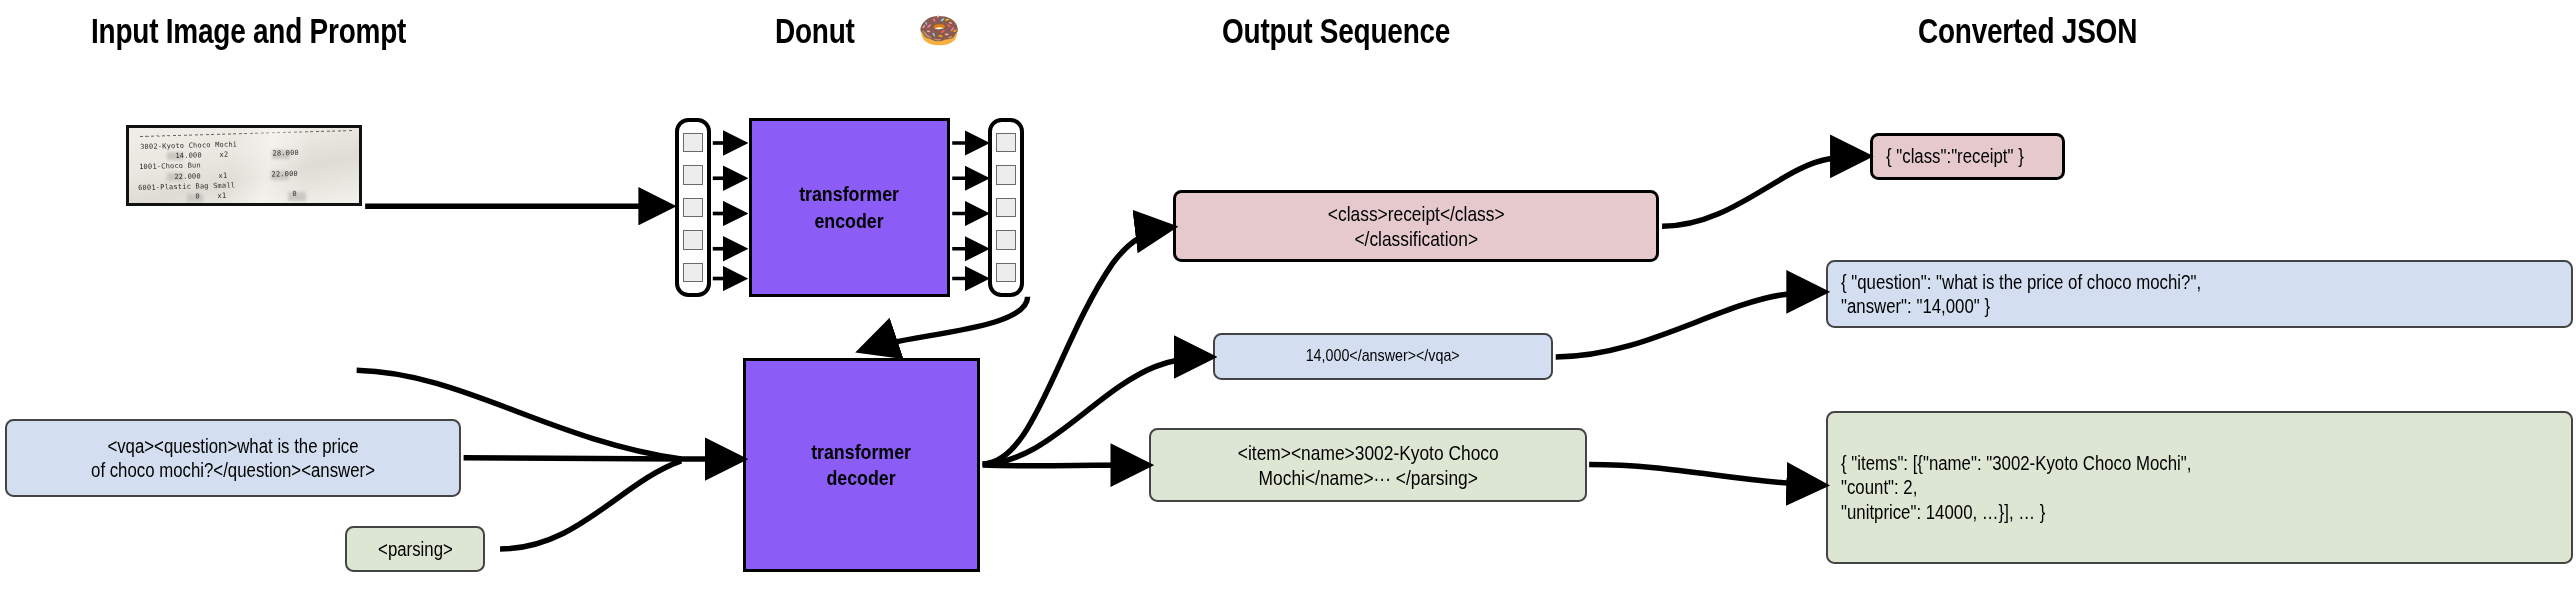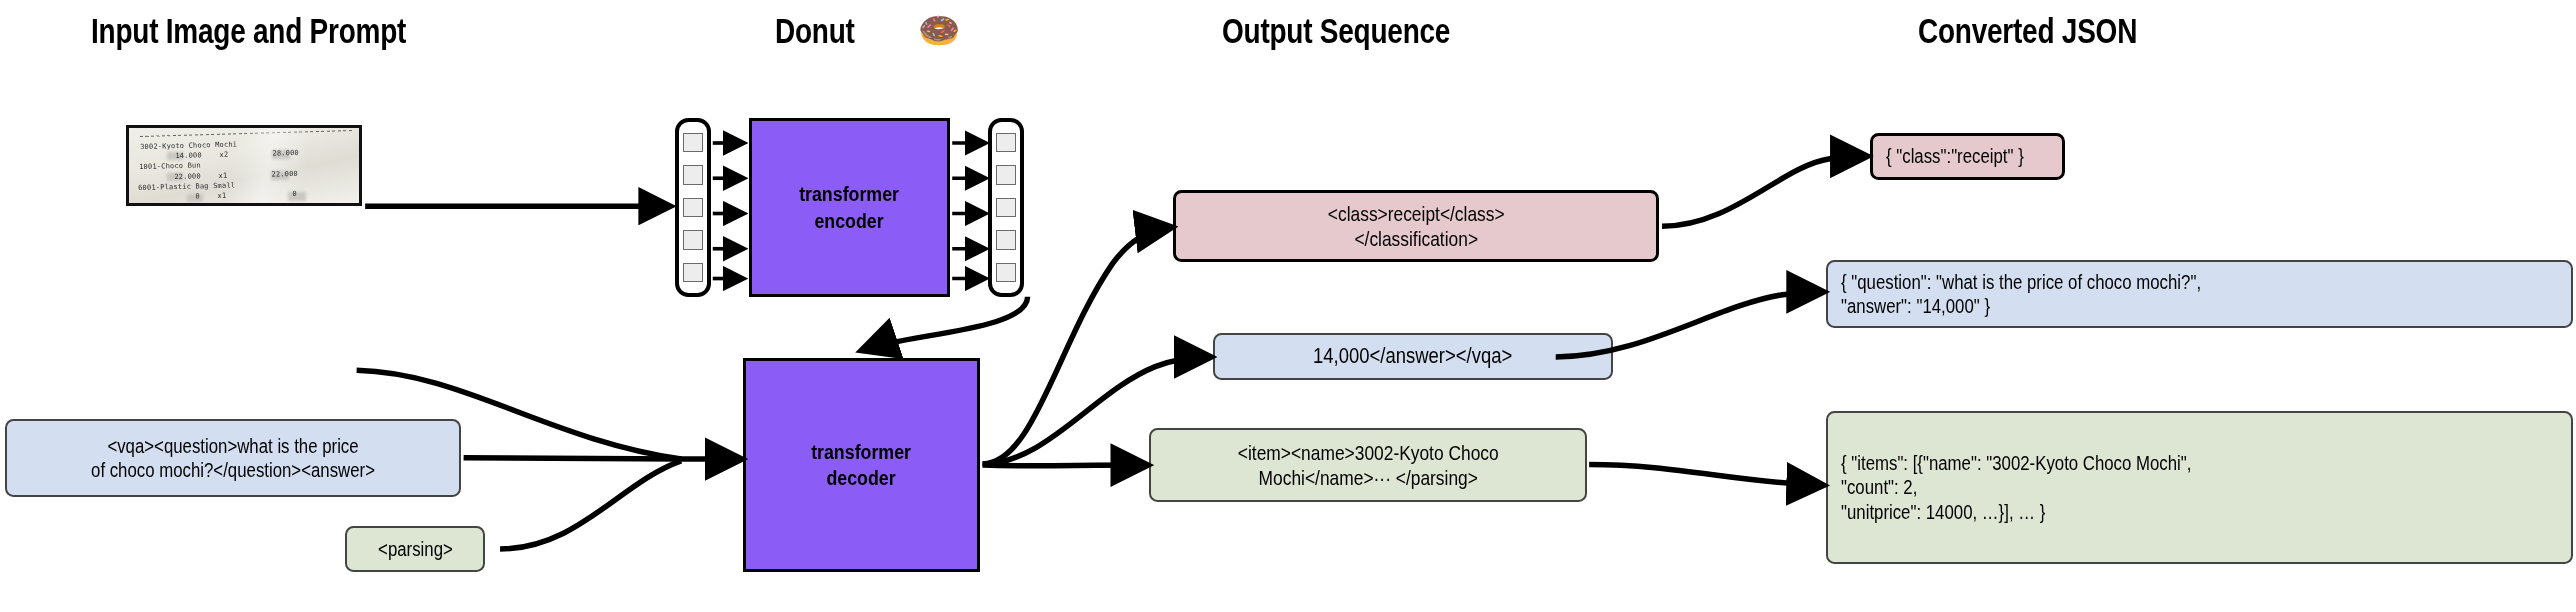--- a/index.html
+++ b/index.html
@@ -190,21 +190,21 @@
 
   <div class="rbox green" style="left:345px; top:524px; width:140px; height:46px; font-size:20px;">
     <span class="inner">&lt;parsing&gt;</span>
   </div>
 
   <div class="rbox pink blackborder" style="left:1173px; top:188px; width:486px; height:72px; font-size:20.7px;">
     <span class="inner">&lt;class&gt;receipt&lt;/class&gt;
 &lt;/classification&gt;</span>
   </div>
 
-  <div class="rbox blue" style="left:1213px; top:331px; width:400px; height:47px; font-size:22px;">
+  <div class="rbox blue" style="left:1213px; top:331px; width:340px; height:47px; font-size:17px;">
     <span class="inner">14,000&lt;/answer&gt;&lt;/vqa&gt;</span>
   </div>
 
   <div class="rbox green" style="left:1149px; top:426px; width:438px; height:74px; font-size:20.7px;">
     <span class="inner">&lt;item&gt;&lt;name&gt;3002-Kyoto Choco
 Mochi&lt;/name&gt;··· &lt;/parsing&gt;</span>
   </div>
 
   <div class="rbox pink blackborder left" style="left:1870px; top:131px; width:195px; height:47px; font-size:20px; padding-left:13.4px;">
     <span class="inner">{ "class":"receipt" }</span>

